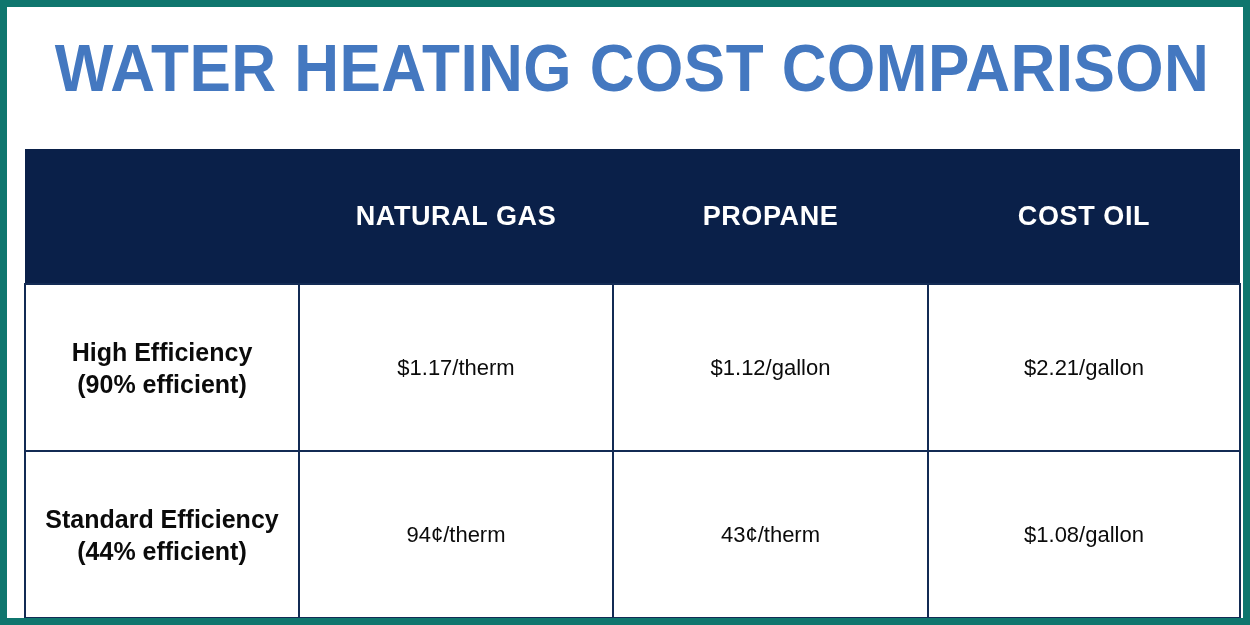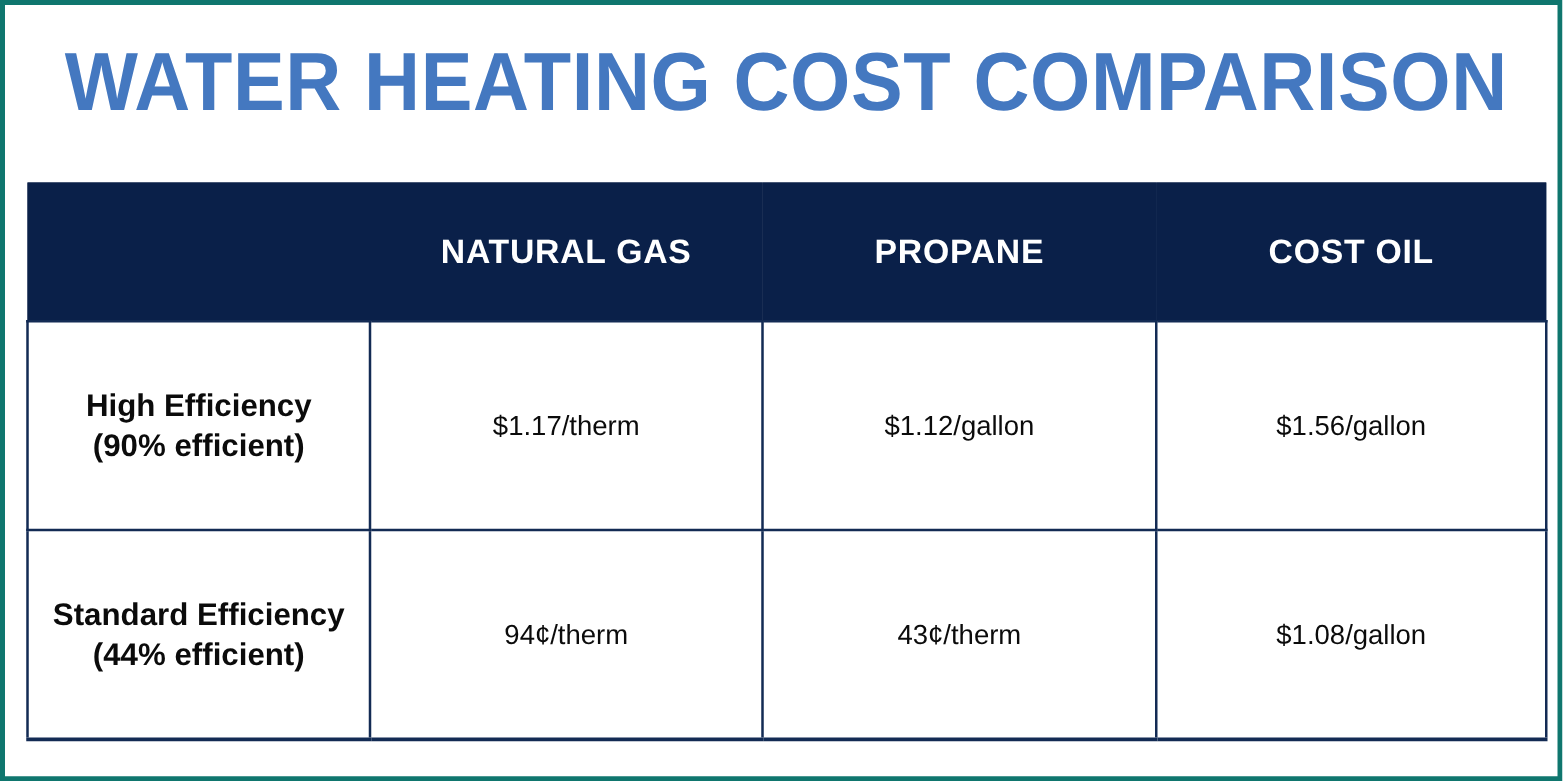--- a/index.html
+++ b/index.html
@@ -14,21 +14,21 @@
     font-family: "Liberation Sans", "DejaVu Sans", sans-serif;
     overflow: hidden;
   }
 
   #page {
     position: relative;
     box-sizing: border-box;
     width: 1250px;
     height: 625px;
     background: #ffffff;
-    border: 4px solid #0f766e;
+    border: 7px solid #0f766e;
     overflow: hidden;
   }
 
   
   #title {
     position: absolute;
     left: 0;
     top: 24px;
     width: 1250px;
     text-align: center;
@@ -62,21 +62,21 @@
   table.cost-table col.c0 { width: 274px; }
   table.cost-table col.c1 { width: 314px; }
   table.cost-table col.c2 { width: 315px; }
   table.cost-table col.c3 { width: 312px; }
 
   
   thead tr { background: #0A2049; }
 
   thead th {
     height: 110px;
-    padding: 0 6px;
+    padding: 12px 6px;
     margin: 0;
     color: #ffffff;
     background: #0A2049;
     border: none;
     font-family: "Liberation Sans Narrow", "Liberation Sans", "DejaVu Sans Condensed", sans-serif;
     font-weight: 700;
     font-size: 27px;
     letter-spacing: 0.6px;
     text-align: center;
     vertical-align: middle;
@@ -139,21 +139,21 @@
           <th>COST OIL</th>
         </tr>
       </thead>
 
       <tbody>
         <tr>
           <td class="row-label">High Efficiency
 (90% efficient)</td>
           <td class="value-cell">$1.17/therm</td>
           <td class="value-cell">$1.12/gallon</td>
-          <td class="value-cell">$1.56/gallon</td>
+          <td class="value-cell">$2.21/gallon</td>
         </tr>
         <tr>
           <td class="row-label">Standard Efficiency
 (44% efficient)</td>
           <td class="value-cell">94¢/therm</td>
           <td class="value-cell">43¢/therm</td>
           <td class="value-cell">$1.08/gallon</td>
         </tr>
       </tbody>
     </table>

